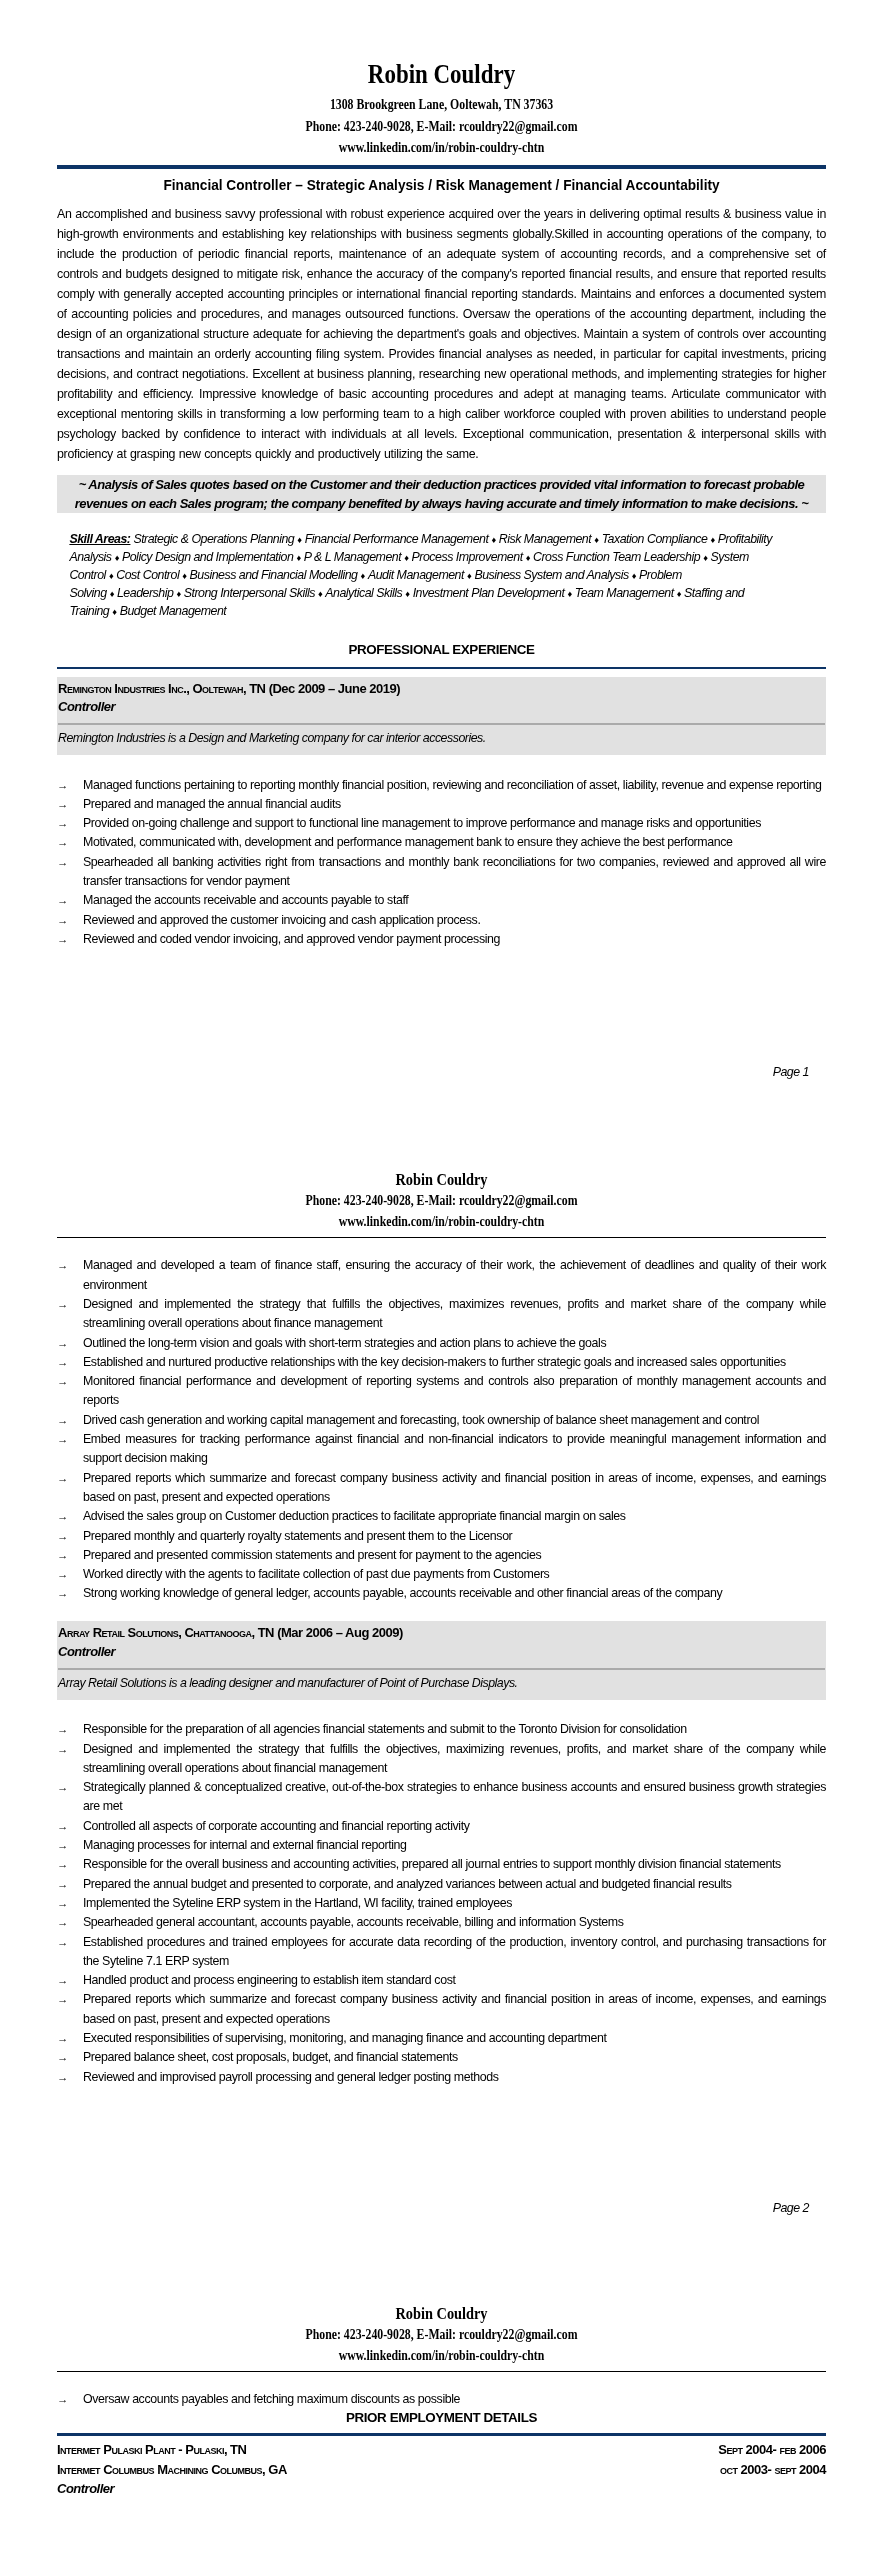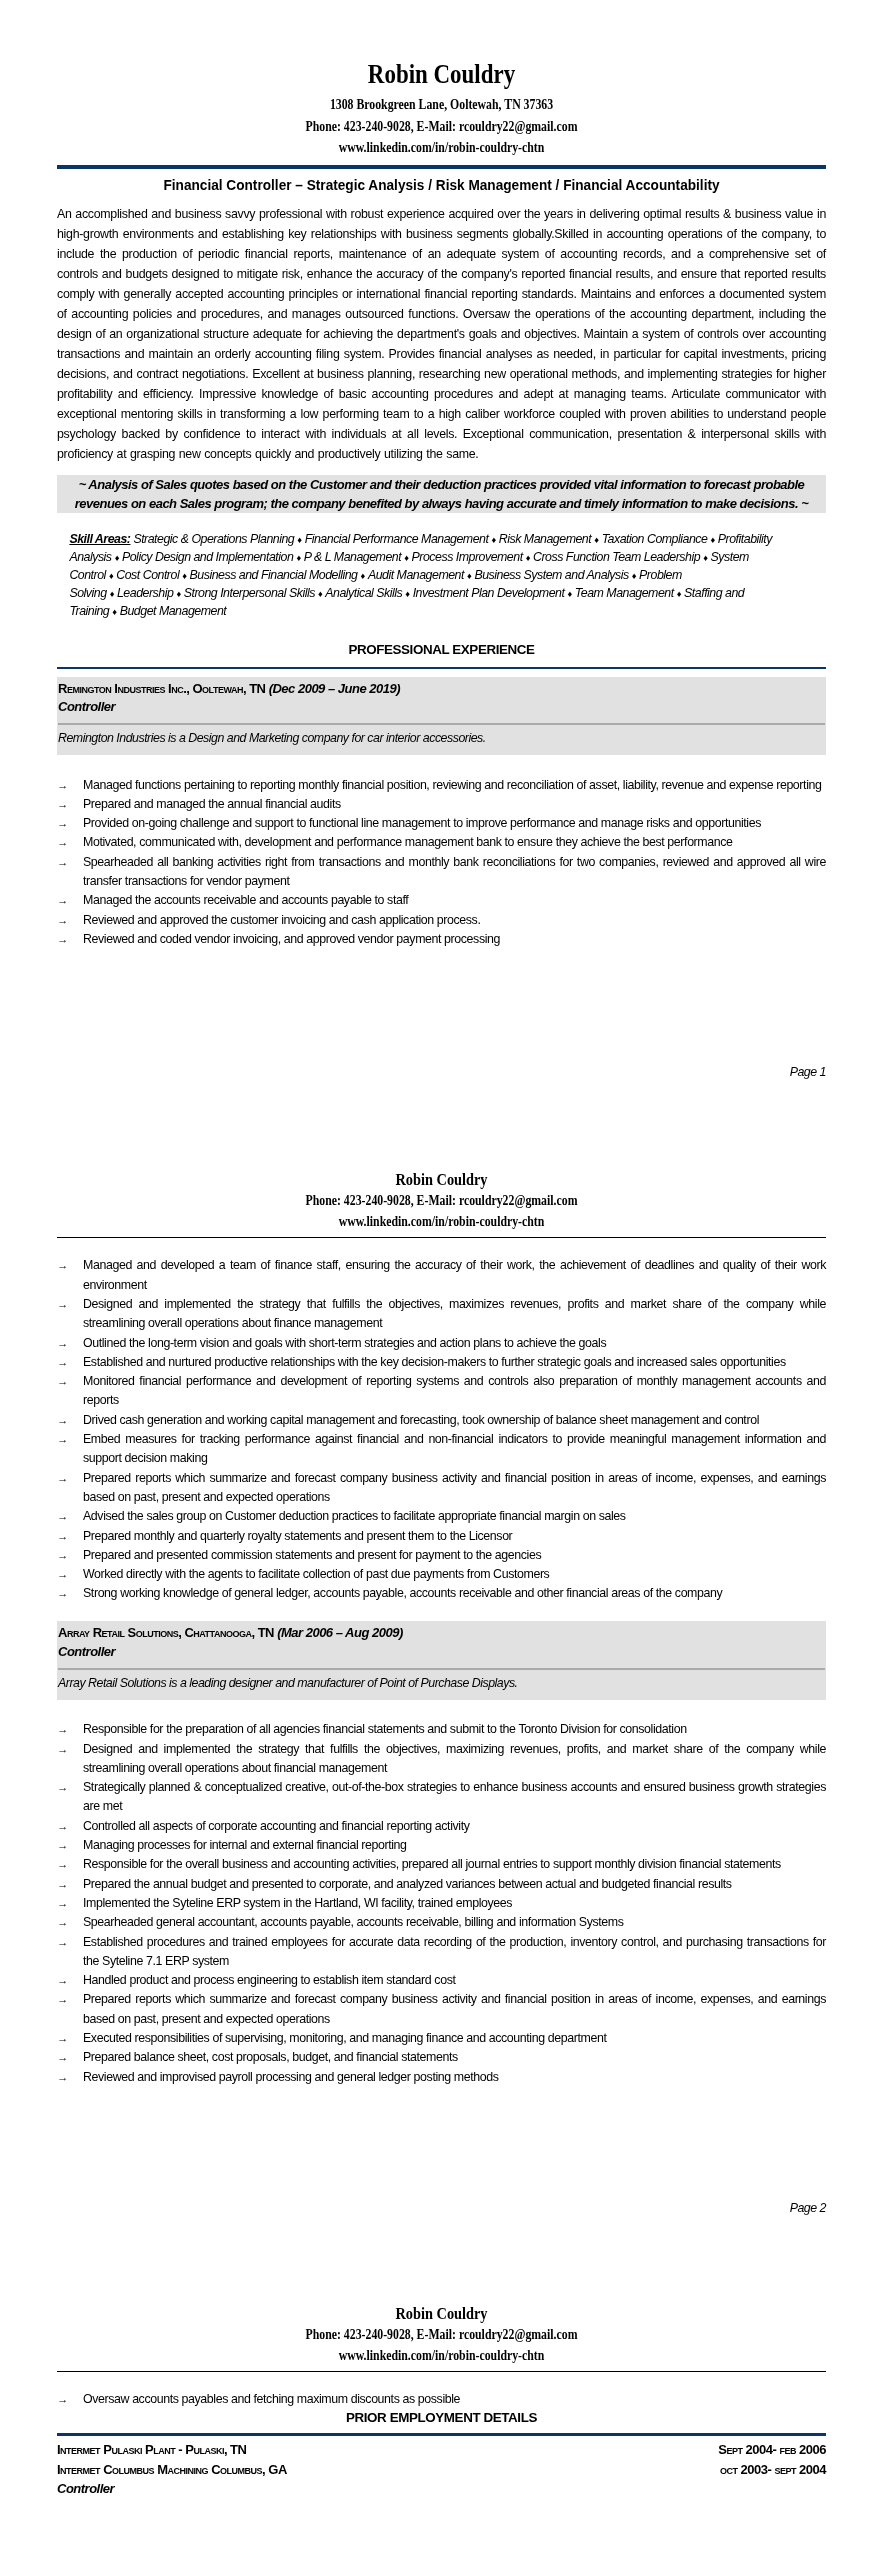--- a/index.html
+++ b/index.html
@@ -16,28 +16,28 @@
   .rule-black { height: 1px; background: #000; }
   .headline { font-size: 15.5px; font-weight: bold; line-height: 18.5px; transform: scaleX(0.88); white-space: nowrap; }
   .summary { font-size: 12.4px; line-height: 20px; text-align: justify; letter-spacing: -0.3px; word-spacing: 0.5px; }
   .quote-box { background: #e2e2e2; padding: 0 7.2px; }
   .quote { font-size: 13px; line-height: 19px; font-weight: bold; font-style: italic; text-align: center; letter-spacing: -0.5px; }
   .skills { font-size: 12.4px; line-height: 17px; font-style: italic; text-align: left; letter-spacing: -0.5px; }
   .skills .lbl { font-weight: bold; text-decoration: underline; }
   .section-title { font-size: 13.4px; font-weight: bold; letter-spacing: -0.4px; text-align: center; line-height: 16.5px; }
   .job-box { background: #e1e1e1; }
   .job-head { font-size: 13px; font-weight: bold; font-variant: small-caps; letter-spacing: -0.5px; line-height: 18.5px; padding-top: 3.1px; }
-  .job-head .dates { font-variant: normal; font-style: italic; }
+  .job-head .dates { font-variant: normal; }
   .job-title { font-size: 13px; font-weight: bold; font-style: italic; letter-spacing: -0.5px; line-height: 18.5px; }
   .job-sep { height: 2.6px; background: #aaaaaa; margin: 6.2px 0 4.1px 0; }
   .job-desc { font-size: 12.4px; font-style: italic; letter-spacing: -0.5px; line-height: 18.5px; padding-bottom: 7px; }
   ul.bullets { list-style: none; margin: 0; padding: 0; }
   ul.bullets li { position: relative; padding-left: 26px; font-size: 12.4px; line-height: 19.3px; text-align: justify; letter-spacing: -0.4px; margin-bottom: 0; }
   ul.bullets li .arrow { position: absolute; left: 0; top: 0; font-size: 11.3px; }
-  .page-num { position: absolute; right: 50px; font-size: 12.4px; font-style: italic; letter-spacing: -0.5px; }
+  .page-num { position: absolute; right: 67px; font-size: 12.4px; font-style: italic; letter-spacing: -0.5px; }
   .prior-row { display: flex; justify-content: space-between; font-size: 13px; font-weight: bold; font-variant: small-caps; letter-spacing: -0.5px; line-height: 19.6px; }
   .prior-role { font-size: 13px; font-weight: bold; font-style: italic; letter-spacing: -0.5px; line-height: 19.6px; }
 </style>
 </head>
 <body>
 
 <div class="page" style="top:0;">
   <div class="content" style="top:58px;">
     <div class="serif center">
       <div class="name-lg">Robin Couldry</div>

